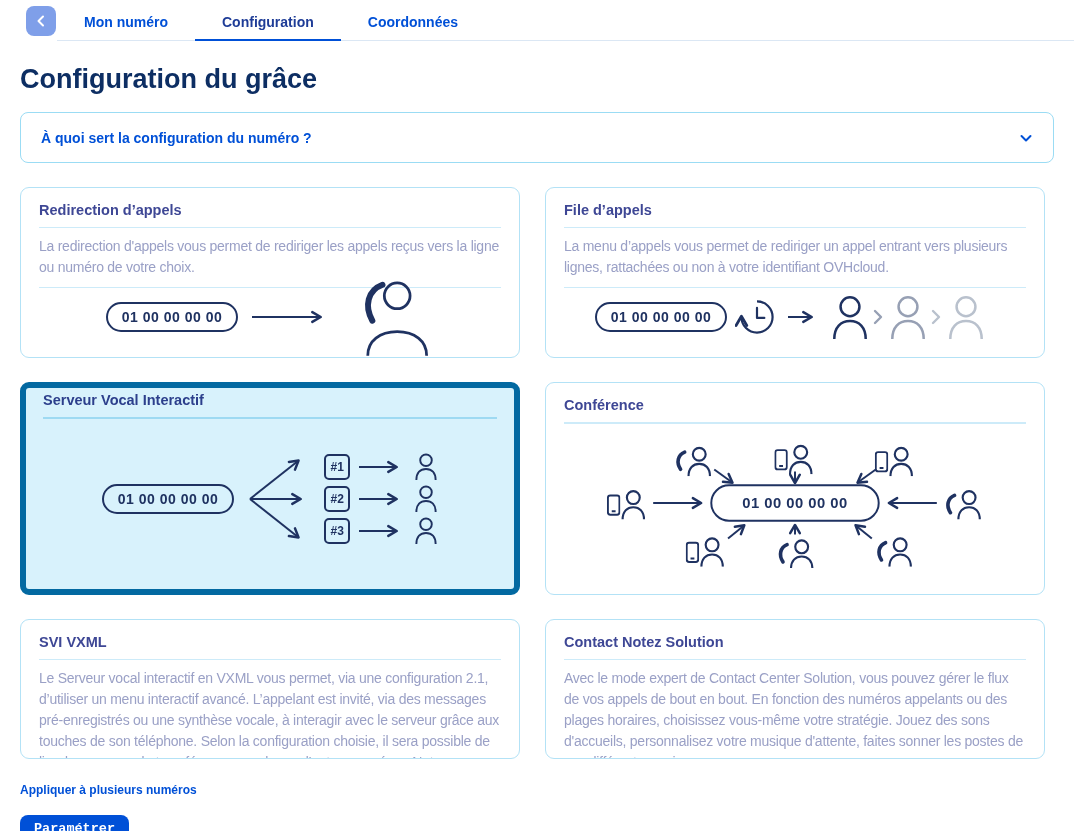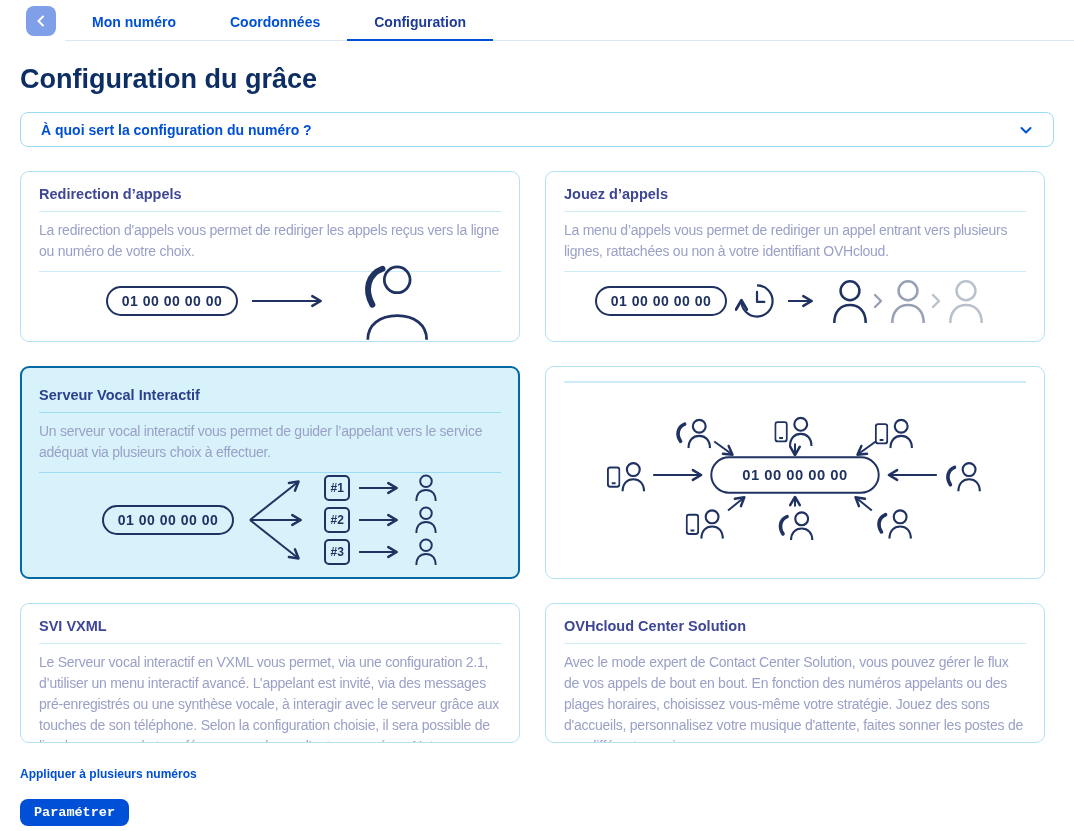--- a/index.html
+++ b/index.html
@@ -7,45 +7,45 @@
   body {
     width:1074px; height:831px; overflow:hidden; position:relative;
     font-family:"Liberation Sans", sans-serif; color:#0d2e63;
   }
   
   .topbar { display:flex; align-items:flex-start; padding:6px 0 0 26px; }
   .back-btn {
     width:30px; height:30px; border:none; border-radius:8px; background:#7f9fe9;
     display:flex; align-items:center; justify-content:center; cursor:pointer; flex:0 0 auto;
   }
-  .tabs { flex:1; display:flex; margin-left:9px; border-bottom:1px solid #dbe7f4; }
+  .tabs { flex:1; display:flex; margin-left:1px; border-bottom:1px solid #dbe7f4; }
   .tab {
     padding:8px 27px 9px; margin-bottom:-1px; border-bottom:2px solid transparent;
     font-size:14px; font-weight:bold; color:#0050d7; text-decoration:none; cursor:pointer; white-space:nowrap;
   }
   .tab.active { color:#1e3c97; border-bottom-color:#0050d7; }
   
   h1 { margin:22px 0 0 20px; font-size:27px; font-weight:600; color:#0d2e63; line-height:1.2; }
   .accordion {
-    margin:17px 20px 0; height:35px; padding:0 20px; cursor:pointer;
+    margin:17px 20px 0; height:51px; padding:0 20px; cursor:pointer;
     border:1px solid #9bdcf4; border-radius:8px;
     display:flex; align-items:center; justify-content:space-between;
   }
   .accordion-label { font-size:14px; font-weight:bold; color:#0050d7; }
   
   .grid {
     margin:24px 20px 0; display:grid;
     grid-template-columns:500px 500px; grid-template-rows:171px 213px 140px;
     column-gap:25px; row-gap:24px;
   }
   .card {
     border:1px solid #b3e2f6; border-radius:9px; background:#fff;
     padding:14px 18px 12px; display:flex; flex-direction:column; cursor:pointer; overflow:hidden;
   }
-  .card.selected { background:#d8f2fc; border:2px solid #0369a1; padding:19px 17px 11px; }
+  .card.selected { background:#d8f2fc; border:6px solid #0369a1; padding:4px 17px 11px; }
   .card-title { font-size:14.5px; font-weight:600; color:#3e4795; padding-bottom:9px; }
   .card.selected .card-title { font-weight:bold; color:#2c3f8c; }
   .c-div { border:none; border-top:1px solid #cdebf9; margin:0; width:100%; }
   .card.selected .c-div { border-top-color:#9edaf2; }
   .card-desc {
     margin:0; padding:8px 0 9px; font-size:14px; letter-spacing:-0.25px;
     line-height:1.5; color:#9aa0c6;
   }
   .illus { flex:1; display:flex; align-items:center; justify-content:center; gap:12px; min-height:0; }
   .pill {
@@ -106,22 +106,22 @@
 
 
 <header class="topbar">
   <button class="back-btn">
     <svg width="12" height="12" viewBox="0 0 12 12">
       <polyline points="8,1.5 3.5,6 8,10.5" fill="none" stroke="#fff" stroke-width="2" stroke-linecap="round" stroke-linejoin="round"></polyline>
     </svg>
   </button>
   <nav class="tabs">
     <a class="tab">Mon numéro</a>
+    <a class="tab active">Configuration</a>
     <a class="tab">Coordonnées</a>
-    <a class="tab active">Configuration</a>
   </nav>
 </header>
 
 <h1>Configuration du grâce</h1>
 
 
 <div class="accordion">
   <span class="accordion-label">À quoi sert la configuration du numéro ?</span>
   <svg width="14" height="14" viewBox="0 0 14 14">
     <polyline points="2.5,5 7,9.5 11.5,5" fill="none" stroke="#0050d7" stroke-width="2" stroke-linecap="round" stroke-linejoin="round"></polyline>
@@ -143,21 +143,21 @@
       </svg>
       <svg width="92" height="78" viewBox="0 0 100 84" stroke="#1f3261" stroke-width="3" fill="none">
         <path d="M44 7 C 28 13 24 30 33 46" stroke-width="6.5" stroke-linecap="round"></path>
         <circle cx="60" cy="19" r="14"></circle>
         <path d="M28 84 c0-16 13-26 32-26 s32 10 32 26"></path>
       </svg>
     </div>
   </div>
 
   <div class="card">
-    <div class="card-title">Jouez d’appels</div>
+    <div class="card-title">File d’appels</div>
     <hr class="c-div">
     <p class="card-desc">La menu d’appels vous permet de rediriger un appel entrant vers plusieurs lignes, rattachées ou non à votre identifiant OVHcloud.</p>
     <hr class="c-div">
     <div class="illus" style="gap:8px">
       <div class="pill"><span>01 00 00 00 00</span></div>
       <svg width="44" height="44" viewBox="0 0 48 48" stroke="#1f3261" stroke-width="2.4" fill="none">
         <path d="M24 7 A17 17 0 1 1 7 24" marker-end="url(#arr)"></path>
         <polyline points="24,14 24,25 32,25" stroke-linecap="round" stroke-linejoin="round"></polyline>
       </svg>
       <svg width="34" height="16" viewBox="0 0 34 16" stroke="#1f3261" stroke-width="2" fill="none">
@@ -175,21 +175,20 @@
         <g stroke="#b9c1cd">
             <use href="#i-person" x="118" y="6" width="38" height="44"></use>
           </g>
       </svg>
     </div>
   </div>
 
   <div class="card selected">
     <div class="card-title">Serveur Vocal Interactif</div>
     <hr class="c-div">
-    <p class="card-desc">Un serveur vocal interactif vous permet de guider l’appelant vers le service adéquat via plusieurs choix à effectuer.</p>
     <hr class="c-div">
     <div class="illus">
       <div class="pill"><span>01 00 00 00 00</span></div>
       <svg width="66" height="104" viewBox="0 0 66 104" stroke="#1f3261" stroke-width="2" fill="none">
         <line x1="4" y1="52" x2="52" y2="14" marker-end="url(#arr)"></line>
         <line x1="4" y1="52" x2="54" y2="52" marker-end="url(#arr)"></line>
         <line x1="4" y1="52" x2="52" y2="90" marker-end="url(#arr)"></line>
       </svg>
       <div class="opt-col">
         <div class="opt-row">
@@ -217,20 +216,21 @@
             </svg>
           <svg width="24" height="27" viewBox="0 0 24 28" stroke="#1f3261" stroke-width="2" fill="none">
               <use href="#i-person" width="24" height="28"></use>
             </svg>
         </div>
       </div>
     </div>
   </div>
 
   <div class="card">
+    <div class="card-title">Conférence</div>
     <hr class="c-div">
     <hr class="c-div">
     <div class="illus">
       <svg width="440" height="130" viewBox="0 0 440 132" stroke="#1f3261" stroke-width="2" fill="none">
 
         <rect x="135" y="48" width="170" height="36" rx="18"></rect>
         <text x="220" y="71" text-anchor="middle" font-size="15" font-weight="bold" font-family="inherit" fill="#1f3261" stroke="none" letter-spacing="0.5">01 00 00 00 00</text>
 
         <use href="#i-telperson" x="96" y="4" width="42" height="36"></use>
         <use href="#i-mobperson" x="198" y="2" width="42" height="36"></use>
@@ -254,21 +254,21 @@
     </div>
   </div>
 
   <div class="card">
     <div class="card-title">SVI VXML</div>
     <hr class="c-div">
     <p class="card-desc">Le Serveur vocal interactif en VXML vous permet, via une configuration 2.1, d’utiliser un menu interactif avancé. L’appelant est invité, via des messages pré-enregistrés ou une synthèse vocale, à interagir avec le serveur grâce aux touches de son téléphone. Selon la configuration choisie, il sera possible de lire des sons ou de transférer un appel vers d’autres numéros. Notez que seuls les transferts vers les numéros OVHcloud sont possibles.</p>
   </div>
 
   <div class="card">
-    <div class="card-title">OVHcloud Center Solution</div>
+    <div class="card-title">Contact Notez Solution</div>
     <hr class="c-div">
     <p class="card-desc">Avec le mode expert de Contact Center Solution, vous pouvez gérer le flux de vos appels de bout en bout. En fonction des numéros appelants ou des plages horaires, choisissez vous-même votre stratégie. Jouez des sons d'accueils, personnalisez votre musique d'attente, faites sonner les postes de vos différents services.</p>
   </div>
 
 </div>
 
 
 <a class="multi-link">Appliquer à plusieurs numéros</a>
 <button class="primary-btn">Paramétrer</button>
 

